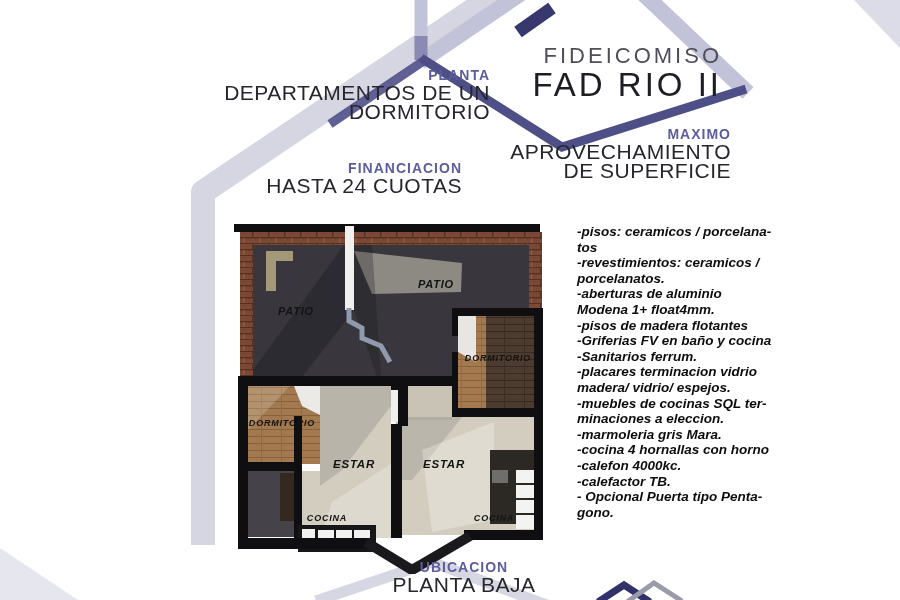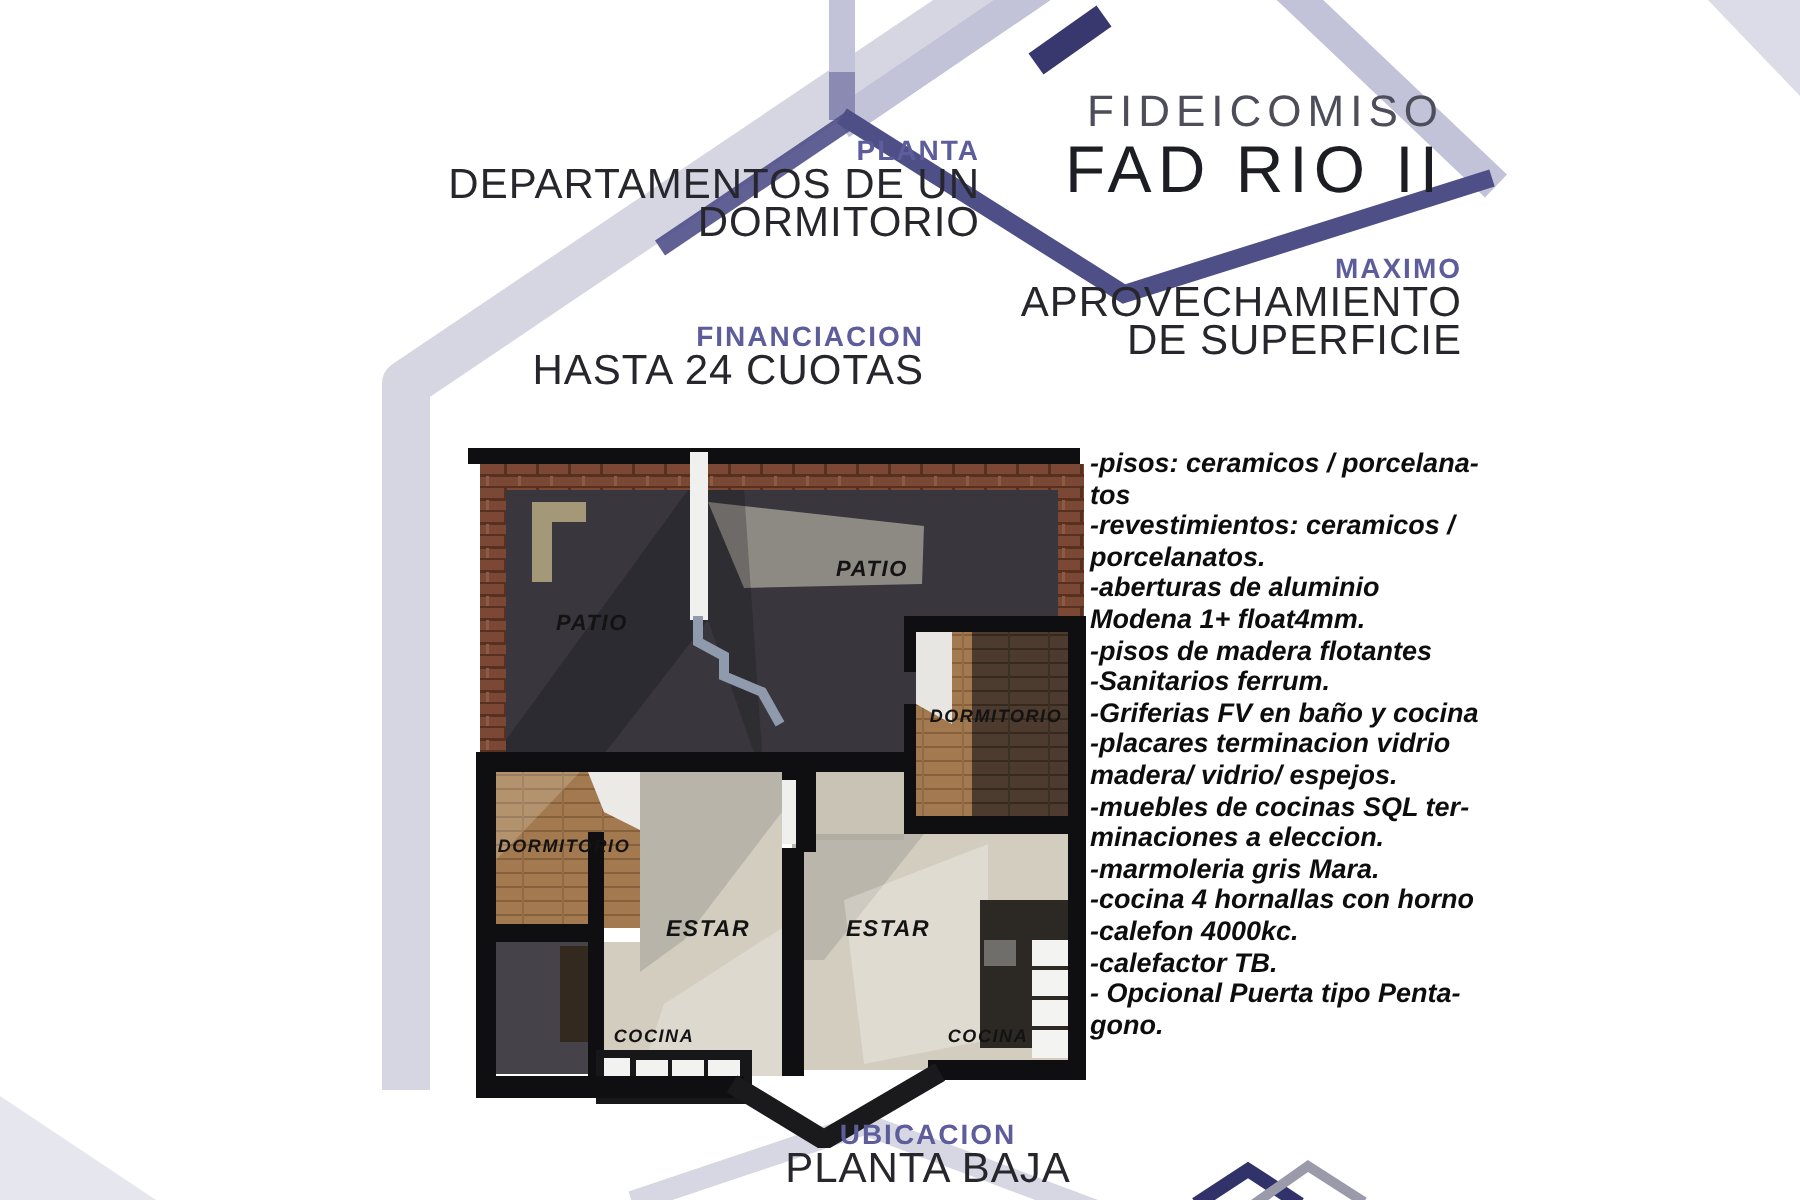--- a/index.html
+++ b/index.html
@@ -16,21 +16,21 @@
   .hline{font-size:21px;color:#26262c;letter-spacing:0.5px;line-height:19px;}
 
   .blk-planta{position:absolute;right:410px;top:68px;text-align:right;}
   .blk-maximo{position:absolute;right:169px;top:127px;text-align:right;margin-left:20px;}
   .blk-financiacion{position:absolute;left:262px;top:161px;width:200px;text-align:right;}
   .blk-ubicacion{position:absolute;left:386px;top:560px;width:156px;text-align:center;}
 
   
   .features{position:absolute;left:545px;top:224px;width:230px;}
   .feat{font-size:13.5px;font-weight:bold;font-style:italic;color:#0d0d0d;
-        line-height:15.6px;white-space:nowrap;}
+        line-height:15.6px;white-space:nowrap;margin-left:32px;}
 
   .floorplan{position:absolute;left:232px;top:220px;width:313px;height:354px;}
   .plan-label{font-weight:bold;font-style:italic;fill:#131313;letter-spacing:0.8px;}
 </style>
 </head>
 <body>
 
 <div class="canvas">
 
   <svg class="bg" viewBox="0 0 900 600">
@@ -80,22 +80,22 @@
   </div>
 
   <div class="features">
     <div class="feat">-pisos: ceramicos / porcelana-</div>
     <div class="feat">tos</div>
     <div class="feat">-revestimientos: ceramicos /</div>
     <div class="feat">porcelanatos.</div>
     <div class="feat">-aberturas de aluminio</div>
     <div class="feat">Modena 1+ float4mm.</div>
     <div class="feat">-pisos de madera flotantes</div>
+    <div class="feat">-Griferias FV en baño y cocina</div>
     <div class="feat">-Sanitarios ferrum.</div>
-    <div class="feat">-Griferias FV en baño y cocina</div>
     <div class="feat">-placares terminacion vidrio</div>
     <div class="feat">madera/ vidrio/ espejos.</div>
     <div class="feat">-muebles de cocinas SQL ter-</div>
     <div class="feat">minaciones a eleccion.</div>
     <div class="feat">-marmoleria gris Mara.</div>
     <div class="feat">-cocina 4 hornallas con horno</div>
     <div class="feat">-calefon 4000kc.</div>
     <div class="feat">-calefactor TB.</div>
     <div class="feat">- Opcional Puerta tipo Penta-</div>
     <div class="feat">gono.</div>

